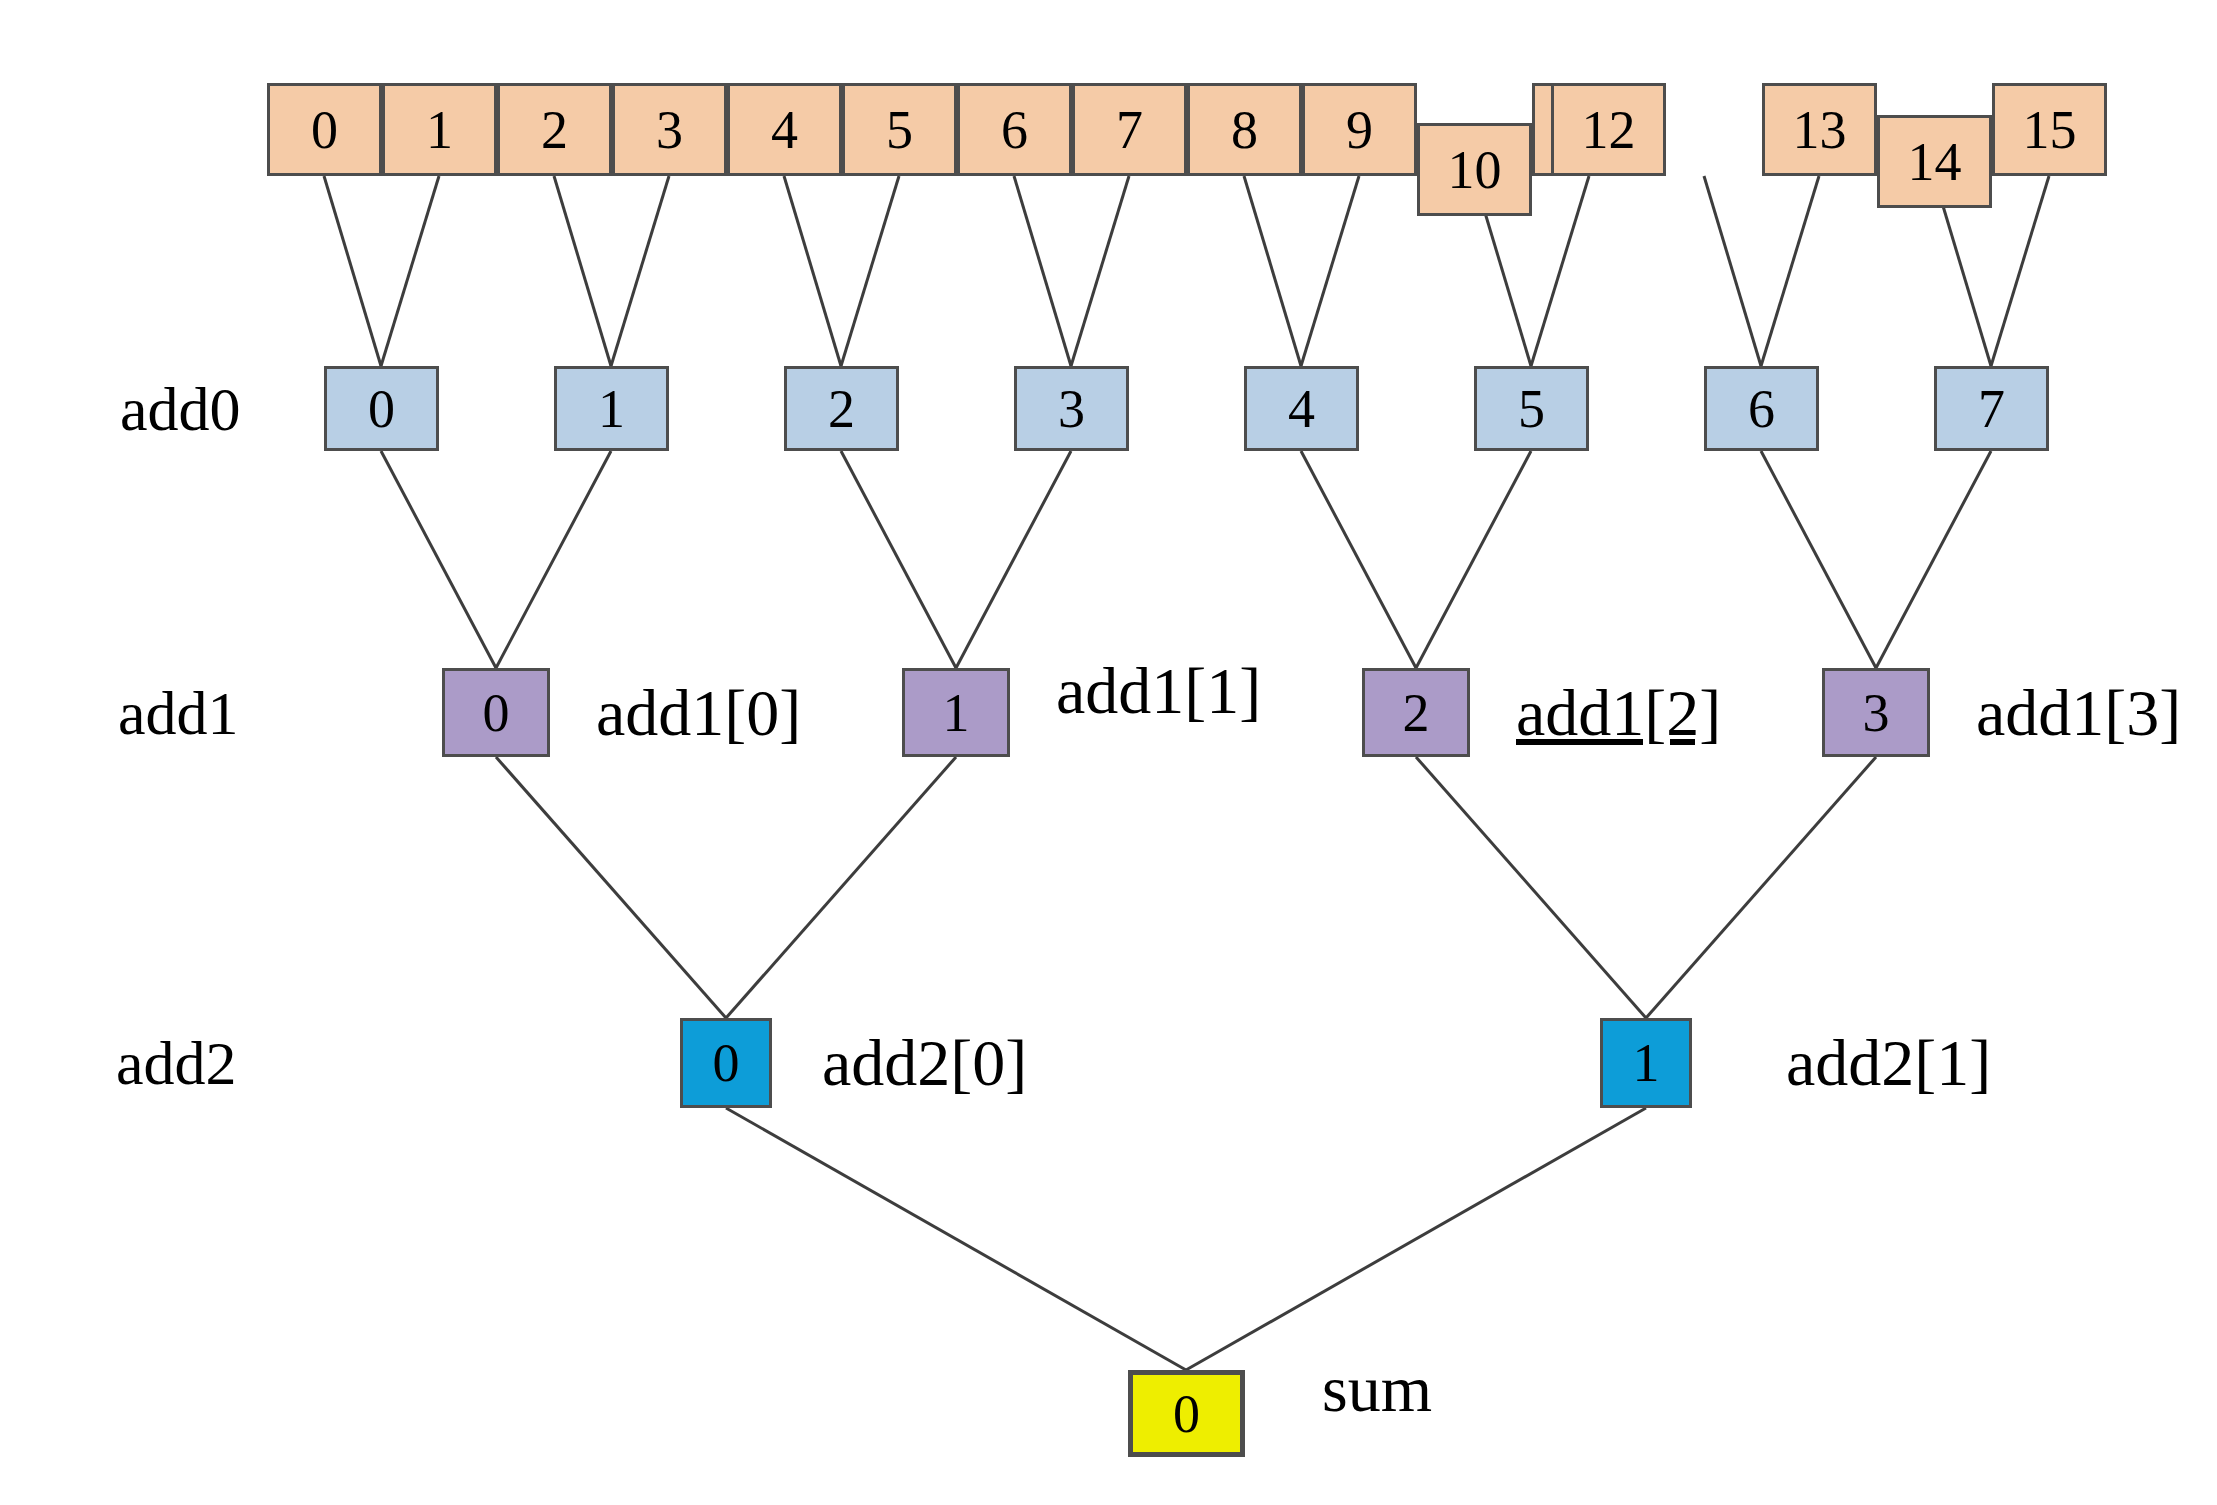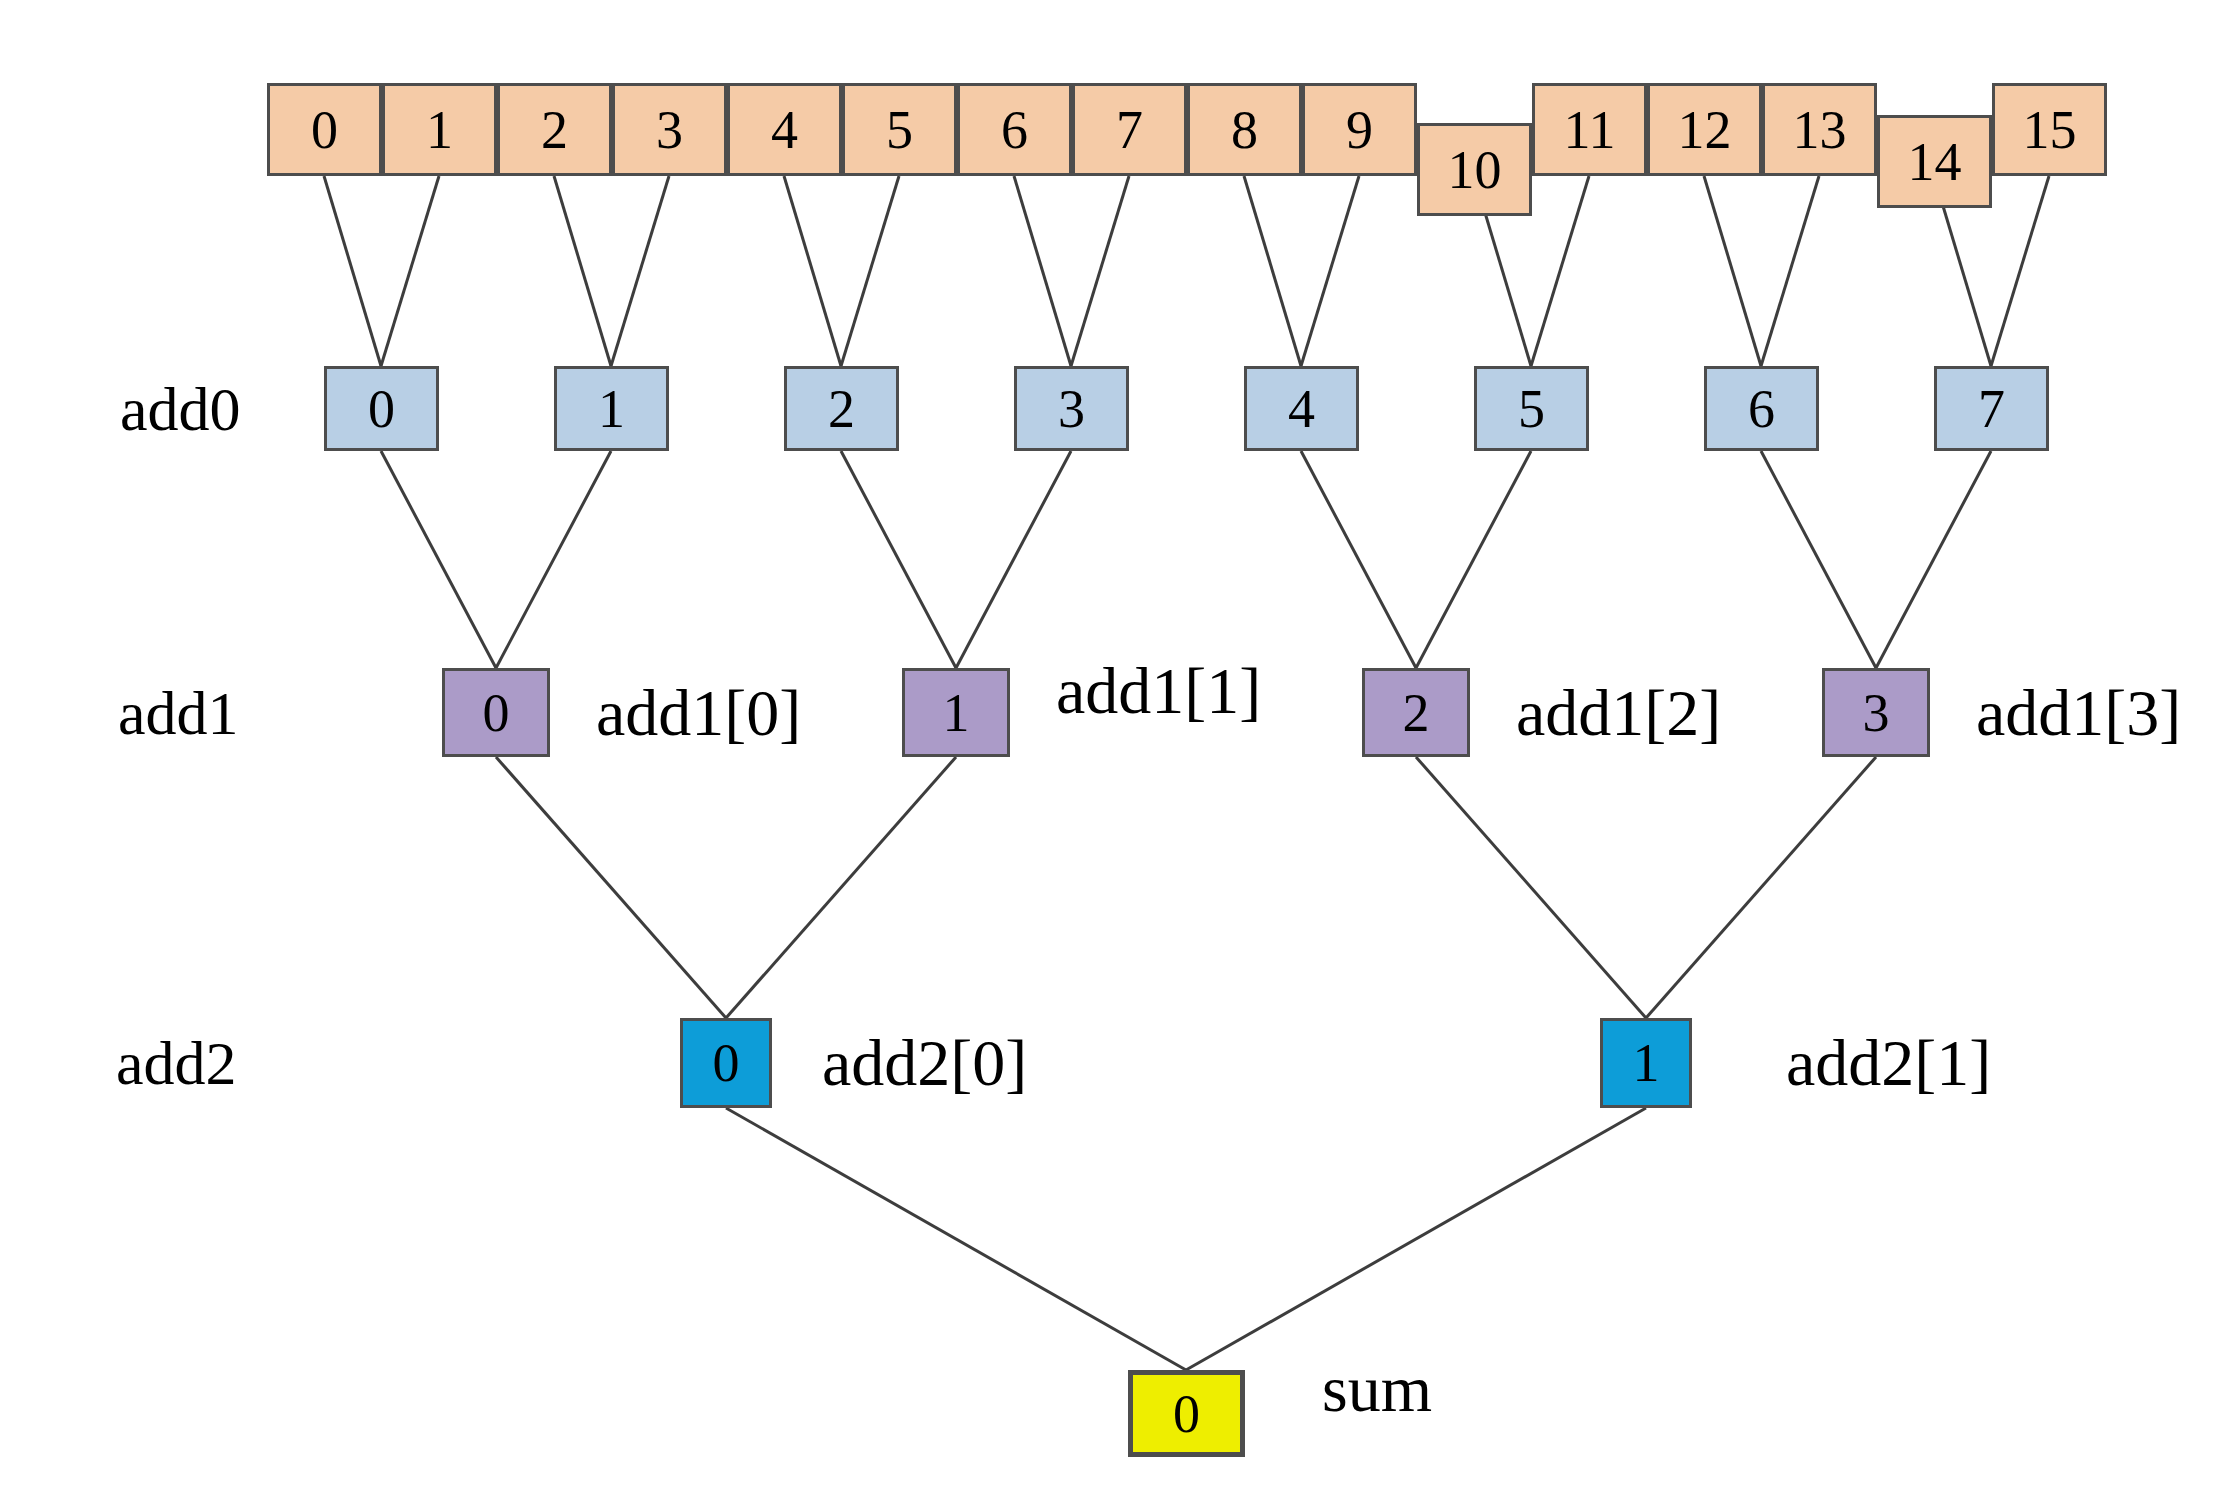--- a/index.html
+++ b/index.html
@@ -68,21 +68,21 @@
   <div class="cell arr-cell" style="left:497px;top:83px;width:115px;height:93px;">2</div>
   <div class="cell arr-cell" style="left:612px;top:83px;width:115px;height:93px;">3</div>
   <div class="cell arr-cell" style="left:727px;top:83px;width:115px;height:93px;">4</div>
   <div class="cell arr-cell" style="left:842px;top:83px;width:115px;height:93px;">5</div>
   <div class="cell arr-cell" style="left:957px;top:83px;width:115px;height:93px;">6</div>
   <div class="cell arr-cell" style="left:1072px;top:83px;width:115px;height:93px;">7</div>
   <div class="cell arr-cell" style="left:1187px;top:83px;width:115px;height:93px;">8</div>
   <div class="cell arr-cell" style="left:1302px;top:83px;width:115px;height:93px;">9</div>
   <div class="cell arr-cell" style="left:1417px;top:83px;width:115px;height:93px;margin-top:40px;">10</div>
   <div class="cell arr-cell" style="left:1532px;top:83px;width:115px;height:93px;">11</div>
-  <div class="cell arr-cell" style="left:1647px;top:83px;width:115px;height:93px;">12</div>
+  <div class="cell arr-cell" style="left:1551px;top:83px;width:115px;height:93px;">12</div>
   <div class="cell arr-cell" style="left:1762px;top:83px;width:115px;height:93px;">13</div>
   <div class="cell arr-cell" style="left:1877px;top:83px;width:115px;height:93px;margin-top:32px;">14</div>
   <div class="cell arr-cell" style="left:1992px;top:83px;width:115px;height:93px;">15</div>
 
   <div class="rowlabel" style="left:120px;top:378px;">add0</div>
   <div class="cell add0-cell" style="left:324px;top:366px;width:115px;height:85px;">0</div>
   <div class="cell add0-cell" style="left:554px;top:366px;width:115px;height:85px;">1</div>
   <div class="cell add0-cell" style="left:784px;top:366px;width:115px;height:85px;">2</div>
   <div class="cell add0-cell" style="left:1014px;top:366px;width:115px;height:85px;">3</div>
   <div class="cell add0-cell" style="left:1244px;top:366px;width:115px;height:85px;">4</div>
@@ -90,21 +90,21 @@
   <div class="cell add0-cell" style="left:1704px;top:366px;width:115px;height:85px;">6</div>
   <div class="cell add0-cell" style="left:1934px;top:366px;width:115px;height:85px;">7</div>
 
   <div class="rowlabel" style="left:118px;top:682px;">add1</div>
   <div class="cell add1-cell" style="left:442px;top:668px;width:108px;height:89px;">0</div>
   <div class="cell add1-cell" style="left:902px;top:668px;width:108px;height:89px;">1</div>
   <div class="cell add1-cell" style="left:1362px;top:668px;width:108px;height:89px;">2</div>
   <div class="cell add1-cell" style="left:1822px;top:668px;width:108px;height:89px;">3</div>
   <div class="taglabel" style="left:596px;top:680px;">add1[0]</div>
   <div class="taglabel" style="left:1056px;top:658px;">add1[1]</div>
-  <div class="taglabel" style="left:1516px;top:680px;">add1[2]</div>
+  <div class="taglabel" style="left:1516px;top:680px;text-decoration:underline;">add1[2]</div>
   <div class="taglabel" style="left:1976px;top:680px;">add1[3]</div>
 
   <div class="rowlabel" style="left:116px;top:1032px;">add2</div>
   <div class="cell add2-cell" style="left:680px;top:1018px;width:92px;height:90px;">0</div>
   <div class="cell add2-cell" style="left:1600px;top:1018px;width:92px;height:90px;">1</div>
   <div class="taglabel" style="left:822px;top:1030px;">add2[0]</div>
   <div class="taglabel" style="left:1786px;top:1030px;">add2[1]</div>
 
   <div class="cell sum-cell" style="left:1128px;top:1370px;width:117px;height:87px;">0</div>
   <div class="taglabel" style="left:1322px;top:1356px;">sum</div>

